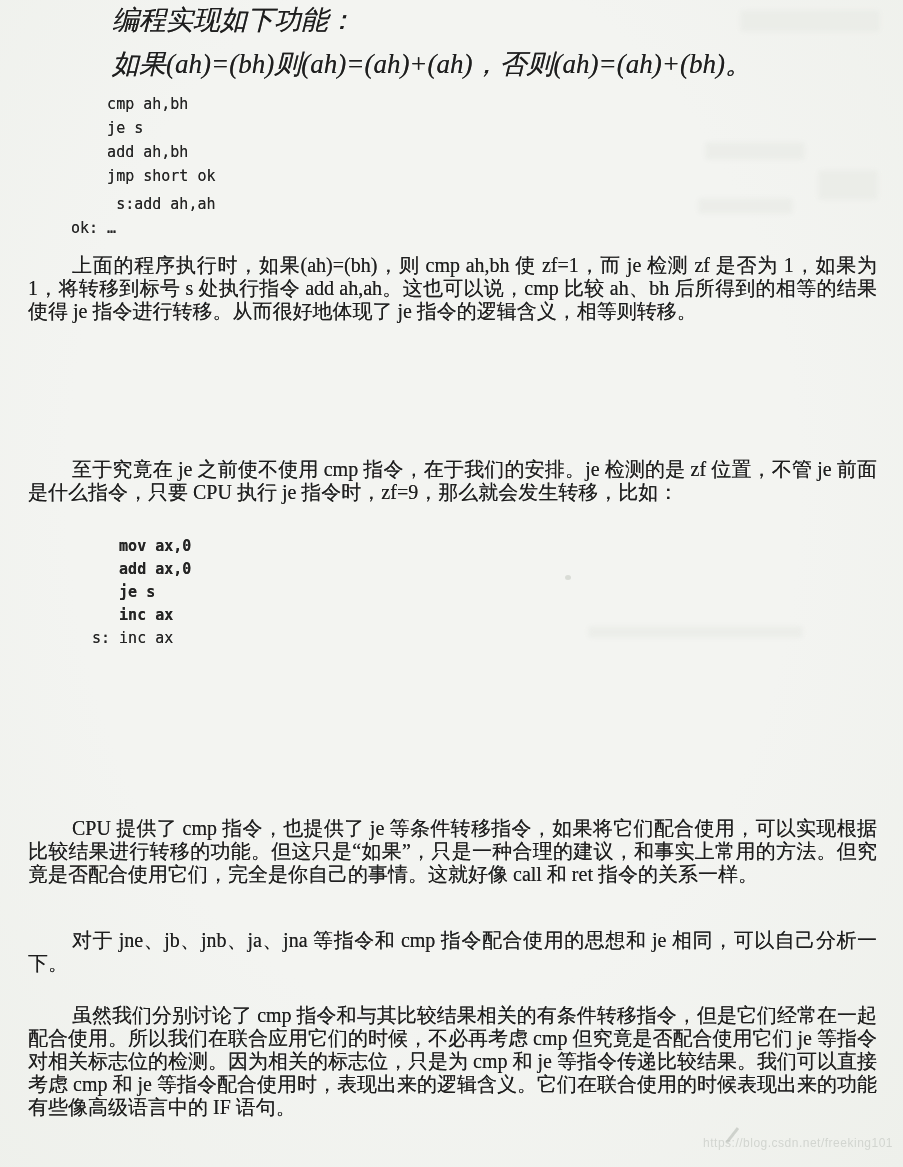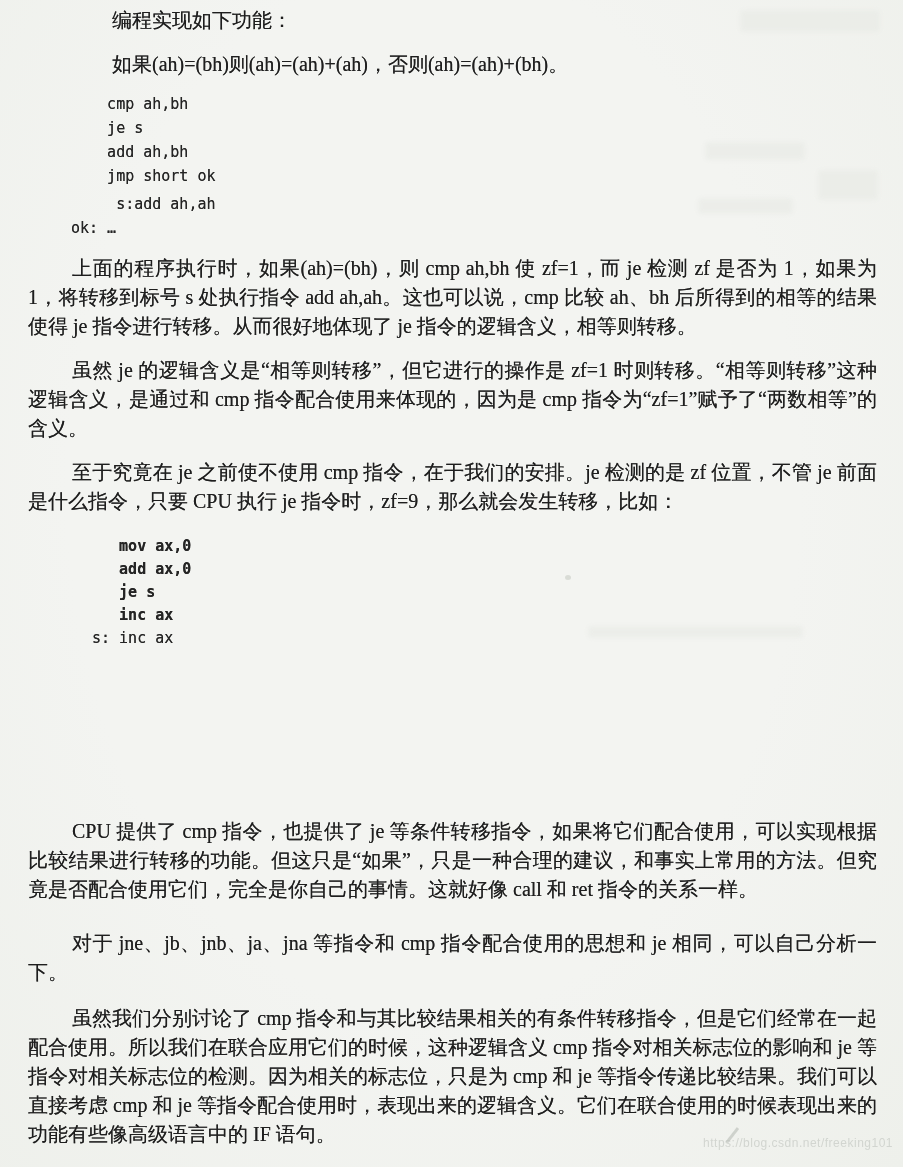--- a/index.html
+++ b/index.html
@@ -12,24 +12,25 @@
   .page {
     position: relative;
     width: 903px;
     height: 1167px;
     overflow: hidden;
     background: radial-gradient(ellipse at 48% 42%, #f3f4f1 55%, #eef0eb 100%);
     color: #1e1e1e;
   }
   .t {
     position: absolute;
-    font-size: 20px;
+    font-size: 27px;
     line-height: 29px;
     white-space: nowrap;
     text-shadow: 0 0 0.5px rgba(25,25,25,0.75);
+    font-style: italic;
   }
   .intro   { left: 112px; top: 6px;  }
   .formula { left: 112px; top: 50px; }
   .code {
     position: absolute;
     font-family: "DejaVu Sans Mono", "Liberation Mono", monospace;
     font-size: 15px;
     color: #242424;
     text-shadow: 0 0 0.4px rgba(30,30,30,0.7);
   }
@@ -40,21 +41,21 @@
   .ind4 { padding-left: 4ch; }
   .ind3 { padding-left: 3ch; font-weight: bold; }
   .ind2 { padding-left: 2ch; }
   .gap  { margin-top: 4px; text-align: right; }
   .para {
     position: absolute;
     left: 28px;
     width: 849px;
     margin: 0;
     font-size: 20px;
-    line-height: 29px;
+    line-height: 23px;
     text-align: justify;
     text-indent: 44px;
     text-shadow: 0 0 0.5px rgba(25,25,25,0.75);
   }
   .p1 { top: 254px;  }
   .p2 { top: 356px;  }
   .p3 { top: 458px;  }
   .p4 { top: 663px;  }
   .p5 { top: 796px; margin-top: 21px;  }
   .p6 { top: 929px;  }
@@ -107,38 +108,37 @@
     <div class="cl ind4">cmp ah,bh</div>
     <div class="cl ind4">je s</div>
     <div class="cl ind4">add ah,bh</div>
     <div class="cl ind4">jmp short ok</div>
     <div class="cl ind2 gap">s:add ah,ah</div>
     <div class="cl">ok: …</div>
   </div>
 
   <p class="para p1">上面的程序执行时，如果(ah)=(bh)，则 cmp ah,bh 使 zf=1，而 je 检测 zf 是否为 1，如果为 1，将转移到标号 s 处执行指令 add ah,ah。这也可以说，cmp 比较 ah、bh 后所得到的相等的结果使得 je 指令进行转移。从而很好地体现了 je 指令的逻辑含义，相等则转移。</p>
 
-  <p class="para p2">虽然 je 的逻辑含义是“相等则转移”，但它进行的操作是 zf=1 时则转移。“相等则转移”这种逻辑含义，是通过和 cmp 指令配合使用来体现的，因为是 cmp 指令为“zf=1”赋予了“两数相等”的含义。</p>
 
   <p class="para p3">至于究竟在 je 之前使不使用 cmp 指令，在于我们的安排。je 检测的是 zf 位置，不管 je 前面是什么指令，只要 CPU 执行 je 指令时，zf=9，那么就会发生转移，比如：</p>
 
   <div class="code code2">
     <div class="cl ind3">mov ax,0</div>
     <div class="cl ind3">add ax,0</div>
     <div class="cl ind3">je s</div>
     <div class="cl ind3">inc ax</div>
     <div class="cl">s: inc ax</div>
   </div>
 
 
   <p class="para p5">CPU 提供了 cmp 指令，也提供了 je 等条件转移指令，如果将它们配合使用，可以实现根据比较结果进行转移的功能。但这只是“如果”，只是一种合理的建议，和事实上常用的方法。但究竟是否配合使用它们，完全是你自己的事情。这就好像 call 和 ret 指令的关系一样。</p>
 
   <p class="para p6">对于 jne、jb、jnb、ja、jna 等指令和 cmp 指令配合使用的思想和 je 相同，可以自己分析一下。</p>
 
-  <p class="para p7">虽然我们分别讨论了 cmp 指令和与其比较结果相关的有条件转移指令，但是它们经常在一起配合使用。所以我们在联合应用它们的时候，这种逻辑含义 cmp 指令对相关标志位的影响和 je 等指令对相关标志位的检测。因为相关的标志位，只是为 cmp 和 je 等指令传递比较结果。我们可以直接考虑 cmp 和 je 等指令配合使用时，表现出来的逻辑含义。它们在联合使用的时候表现出来的功能有些像高级语言中的 IF 语句。</p>
+  <p class="para p7">虽然我们分别讨论了 cmp 指令和与其比较结果相关的有条件转移指令，但是它们经常在一起配合使用。所以我们在联合应用它们的时候，不必再考虑 cmp 但究竟是否配合使用它们 je 等指令对相关标志位的检测。因为相关的标志位，只是为 cmp 和 je 等指令传递比较结果。我们可以直接考虑 cmp 和 je 等指令配合使用时，表现出来的逻辑含义。它们在联合使用的时候表现出来的功能有些像高级语言中的 IF 语句。</p>
 
   <div class="watermark">https://blog.csdn.net/freeking101</div>
 
   <div class="artifact a1"></div>
   <div class="artifact a2"></div>
   <div class="artifact a3"></div>
   <div class="artifact a4"></div>
   <div class="artifact a5"></div>
   <div class="dot"></div>
   <div class="stroke"></div>

